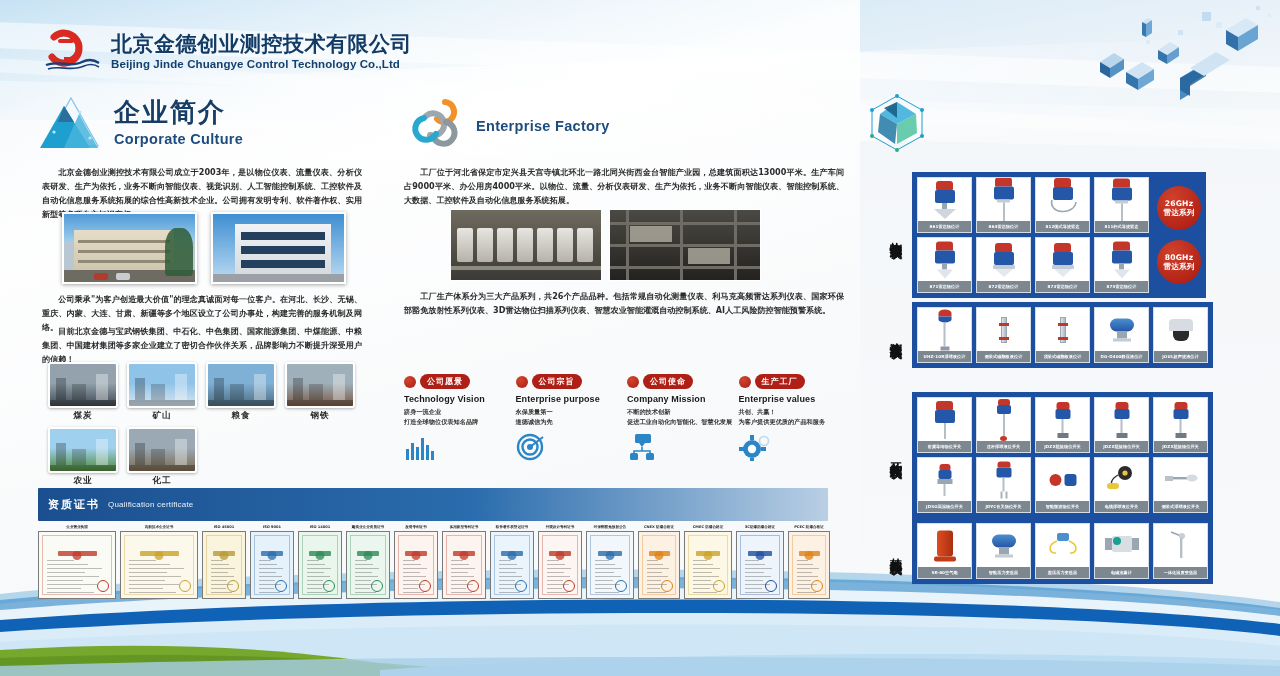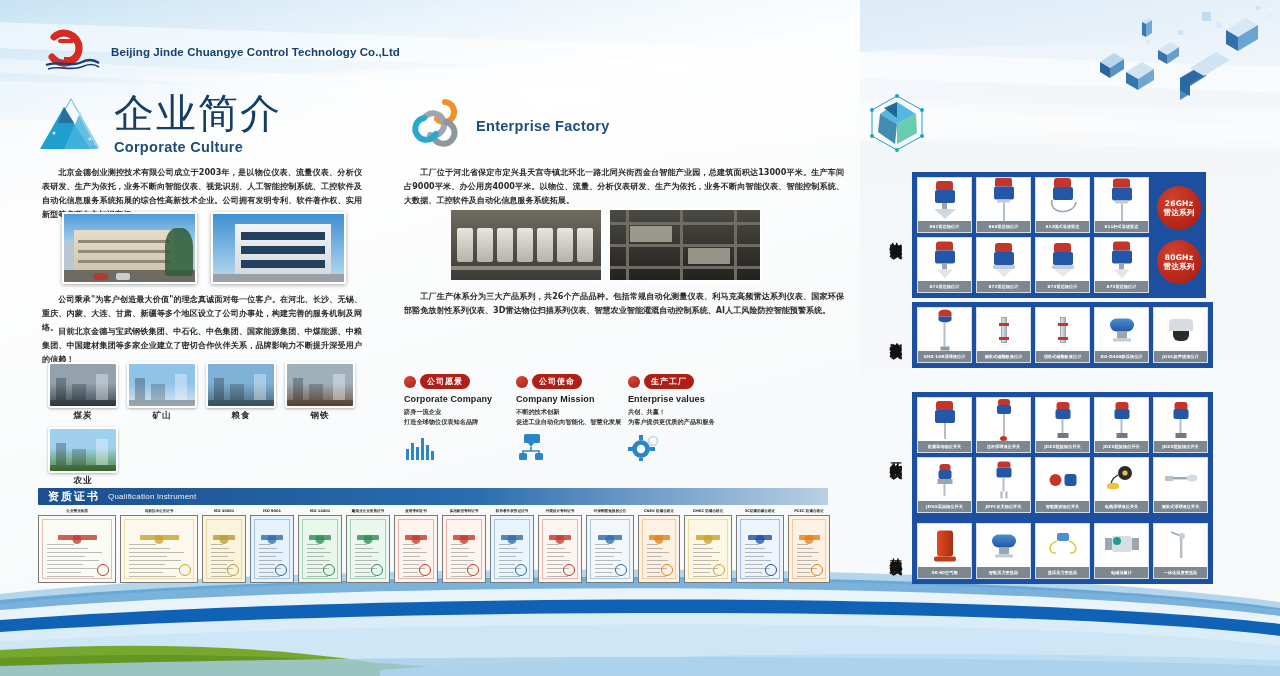--- a/index.html
+++ b/index.html
@@ -52,21 +52,21 @@
     font-family:"DejaVu Sans","Liberation Sans",sans-serif;
   }
   .logo-text .en {
     font-size:11.5px; font-weight:bold; color:#15406d; letter-spacing:.1px; margin-top:2px;
   }
 
   
   .sec-title { position:absolute; display:flex; align-items:center; gap:12px; }
   .sec-title .icon { width:62px; height:62px; position:relative; flex:none; }
   .sec-title .tt .cn {
-    font-size:40px; font-weight:normal; color:#163d66; letter-spacing:2px; line-height:1.05;
+    font-size:26px; font-weight:bold; color:#163d66; letter-spacing:2px; line-height:1.05;
     font-family:"DejaVu Sans","Liberation Sans",sans-serif;
     text-shadow: 1px 1px 0 rgba(255,255,255,.9);
   }
   .sec-title .tt .en { font-size:14.5px; font-weight:bold; color:#1d4c7d; letter-spacing:.3px; margin-top:5px;}
 
   
   .para {
     font-family:"DejaVu Sans","Liberation Sans",sans-serif;
     font-size:8.1px; line-height:1.72; color:#2b2b2b; text-align:justify; text-indent:2em;
     font-weight:bold;
@@ -81,21 +81,21 @@
               display:grid; grid-template-columns:repeat(4,70px); gap:5px 9px; }
   .ind-cell { width:70px; }
   .ind-img { width:70px; height:46px; border:2px solid #fff; border-radius:3px;
              box-shadow:0 1px 3px rgba(0,0,0,.3); overflow:hidden; position:relative; }
   .ind-cap { text-align:center; font-size:8.6px; font-weight:bold; color:#2a2a2a;
              margin-top:2px; font-family:"DejaVu Sans","Liberation Sans",sans-serif; letter-spacing:1px;}
 
   
   .qual-wrap { position:absolute; left:38px; top:488px; width:790px; }
   .qual-bar {
-    height:17px; background:linear-gradient(90deg,#1b4f8f 0%, #2a6cad 55%, #b9cfe4 100%);
+    height:33px; background:linear-gradient(90deg,#1b4f8f 0%, #2a6cad 55%, #b9cfe4 100%);
     display:flex; align-items:center; padding-left:10px; gap:8px; border-radius:1px;
   }
   .qual-bar .q-cn { font-size:11px; font-weight:bold; color:#fff; letter-spacing:2px;
                     font-family:"DejaVu Sans","Liberation Sans",sans-serif;}
   .qual-bar .q-en { font-size:8px; color:#e8f1f9; letter-spacing:.2px;}
   .cert-row { display:flex; gap:4px; margin-top:4px; }
   .cert { flex:none; }
   .cert-cap { font-size:3.6px; text-align:center; color:#2b2b2b; font-weight:bold;
               margin-bottom:2px; white-space:nowrap; overflow:hidden;
               font-family:"DejaVu Sans","Liberation Sans",sans-serif;}
@@ -221,20 +221,21 @@
     <div class="logo-mark">
       <svg width="56" height="48" viewBox="0 0 56 48">
         <path d="M10 10 a15 15 0 1 1 -2 20" fill="none" stroke="#d82a20" stroke-width="7" stroke-linecap="round"></path>
         <path d="M26 6 a16 16 0 0 1 0 30 l-6 0 0-6 6 0 a10 10 0 0 0 0-18 z" fill="#d82a20"></path>
         <path d="M16 14 l12 0" stroke="#d82a20" stroke-width="4" stroke-linecap="round"></path>
         <path d="M2 38 C 14 33, 26 41, 38 35 C 46 31, 52 34, 55 36" fill="none" stroke="#1b3f7a" stroke-width="2.4"></path>
         <path d="M4 42 C 16 38, 28 45, 40 39 C 47 36, 52 38, 55 40" fill="none" stroke="#1b3f7a" stroke-width="1.6"></path>
       </svg>
     </div>
     <div class="logo-text">
+      <div class="cn">北京金德创业测控技术有限公司</div>
       <div class="en">Beijing Jinde Chuangye Control Technology Co.,Ltd</div>
     </div>
   </div>
 
   <div class="sec-title" style="left:40px; top:92px;">
     <div class="icon">
       <svg width="62" height="62" viewBox="0 0 62 62">
         <polygon points="31,6 58,54 4,54" fill="none" stroke="#7fc2e8" stroke-width="1.2"></polygon>
         <polygon points="24,14 50,56 0,56" fill="#1f9ed0"></polygon>
         <polygon points="24,14 34,30 18,30" fill="#2b6f9c"></polygon>
@@ -321,20 +322,30 @@
       <div class="ind-cell">
         <div class="ind-img">
           <div style="position:absolute;inset:0;background:linear-gradient(180deg,#9fd0ee 0%,#9fd0ee 45%,#4f8a3a 100%)"></div>
           <div style="position:absolute;left:6px;bottom:6px;width:10px;height:22px;background:rgba(0,0,0,.25)"></div>
           <div style="position:absolute;left:22px;bottom:6px;width:14px;height:16px;background:rgba(0,0,0,.2)"></div>
           <div style="position:absolute;right:8px;bottom:6px;width:12px;height:26px;background:rgba(255,255,255,.35)"></div>
           <div style="position:absolute;left:0;bottom:0;width:100%;height:6px;background:rgba(0,0,0,.28)"></div>
         </div>
         <div class="ind-cap">农业</div>
       </div>
+      <div class="ind-cell">
+        <div class="ind-img">
+          <div style="position:absolute;inset:0;background:linear-gradient(180deg,#9aa9b4 0%,#9aa9b4 45%,#7d6a52 100%)"></div>
+          <div style="position:absolute;left:6px;bottom:6px;width:10px;height:22px;background:rgba(0,0,0,.25)"></div>
+          <div style="position:absolute;left:22px;bottom:6px;width:14px;height:16px;background:rgba(0,0,0,.2)"></div>
+          <div style="position:absolute;right:8px;bottom:6px;width:12px;height:26px;background:rgba(255,255,255,.35)"></div>
+          <div style="position:absolute;left:0;bottom:0;width:100%;height:6px;background:rgba(0,0,0,.28)"></div>
+        </div>
+        <div class="ind-cap">化工</div>
+      </div>
     </div>
 
   <div class="sec-title" style="left:402px; top:92px;">
     <div class="icon">
       <svg width="62" height="62" viewBox="0 0 62 62">
         <path d="M43 10 a10 10 0 1 1 -8 17" fill="none" stroke="#f0912a" stroke-width="6" stroke-linecap="round"></path>
         <path d="M24 24 a11 11 0 1 1 4 19" fill="none" stroke="#9ea7ad" stroke-width="6" stroke-linecap="round"></path>
         <path d="M44 30 a11 11 0 1 1 -13 14" fill="none" stroke="#8d979e" stroke-width="6" stroke-linecap="round"></path>
         <path d="M22 26 a11 11 0 1 0 12 16" fill="none" stroke="#29a8cf" stroke-width="6" stroke-linecap="round"></path>
         <path d="M48 14 l4 -3 -1 5" fill="#f0912a"></path>
@@ -375,33 +386,52 @@
   </div>
 
   <div class="para" style="position:absolute; left:404px; top:290px; width:440px;">工厂生产体系分为三大产品系列，共26个产品品种。包括常规自动化测量仪表、利马克高频雷达系列仪表、国家环保部豁免放射性系列仪表、3D雷达物位扫描系列仪表、智慧农业智能灌溉自动控制系统、AI人工风险防控智能预警系统。</div>
 
   <div class="values" id="values-row">
       <div class="val">
         <div class="val-head">
           <span class="val-dot"></span>
           <span class="val-pill">公司愿景</span>
         </div>
-        <div class="val-en">Corporate Company</div>
+        <div class="val-en">Technology Vision</div>
         <div class="val-cn">
           <div>跻身一流企业</div>
           <div>打造全球物位仪表知名品牌</div>
         </div>
         <div class="val-ico">
           <svg width="34" height="26" viewBox="0 0 34 26">
             <rect x="2" y="14" width="3" height="11" fill="#2b86c8"></rect>
             <rect x="7" y="8" width="3" height="17" fill="#2b86c8"></rect>
             <rect x="12" y="12" width="3" height="13" fill="#2b86c8"></rect>
             <rect x="17" y="3" width="3" height="22" fill="#2b86c8"></rect>
             <rect x="22" y="10" width="3" height="15" fill="#2b86c8"></rect>
             <rect x="27" y="16" width="3" height="9" fill="#2b86c8"></rect>
+          </svg>
+        </div>
+      </div>
+      <div class="val">
+        <div class="val-head">
+          <span class="val-dot"></span>
+          <span class="val-pill">公司宗旨</span>
+        </div>
+        <div class="val-en">Enterprise purpose</div>
+        <div class="val-cn">
+          <div>永保质量第一</div>
+          <div>道德诚信为先</div>
+        </div>
+        <div class="val-ico">
+          <svg width="28" height="28" viewBox="0 0 28 28">
+            <circle cx="14" cy="14" r="12" fill="none" stroke="#2b86c8" stroke-width="2.4"></circle>
+            <circle cx="14" cy="14" r="7.5" fill="none" stroke="#2b86c8" stroke-width="2.4"></circle>
+            <circle cx="14" cy="14" r="3" fill="#2b86c8"></circle>
+            <path d="M14 14 L27 4" stroke="#2b86c8" stroke-width="2"></path>
           </svg>
         </div>
       </div>
       <div class="val">
         <div class="val-head">
           <span class="val-dot"></span>
           <span class="val-pill">公司使命</span>
         </div>
         <div class="val-en">Company Mission</div>
         <div class="val-cn">
@@ -440,21 +470,21 @@
             <circle cx="13" cy="16" r="4.2" fill="#fff"></circle>
             <circle cx="25" cy="8" r="4.5" fill="none" stroke="#bcd8ee" stroke-width="1.6"></circle>
           </svg>
         </div>
       </div>
     </div>
 
   <div class="qual-wrap">
     <div class="qual-bar">
       <span class="q-cn">资质证书</span>
-      <span class="q-en">Qualification instrument</span>
+      <span class="q-en">Qualification certificate</span>
     </div>
     <div class="cert-row" id="cert-row">
         <div class="cert" style="width: 78px;">
           <div class="cert-cap">企业营业执照</div>
           <div class="cert-img" style="background:#fbfbf6">
             <div class="cert-inner" style="border-color:#c0392b55"></div>
             <div style="position:absolute;left:0;right:0;top:10px;text-align:center;"><span style="display:inline-block;width:39px;height:5px;background:#c0392b;opacity:.8;border-radius:1px"></span></div>
             <div style="position:absolute;left:50%;top:19px;transform:translateX(-50%);width:9px;height:9px;border-radius:50%;background:#c0392b;opacity:.75"></div>
             <div class="cert-lines">
               <i style="width:45%"></i>

